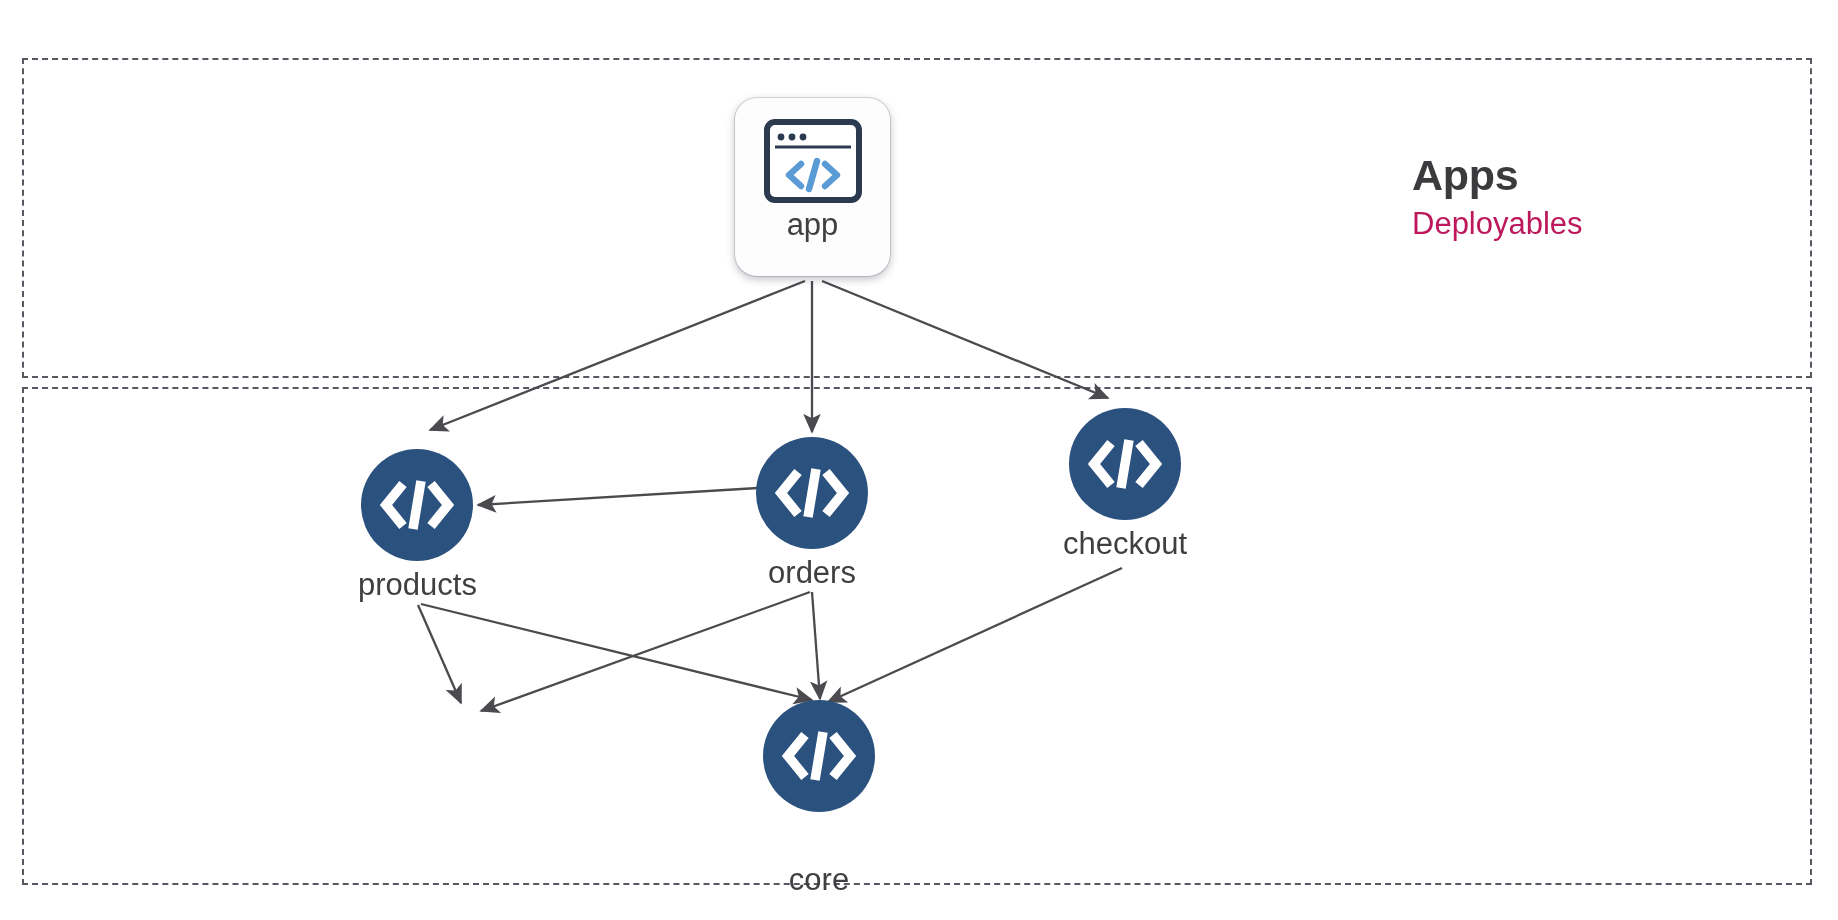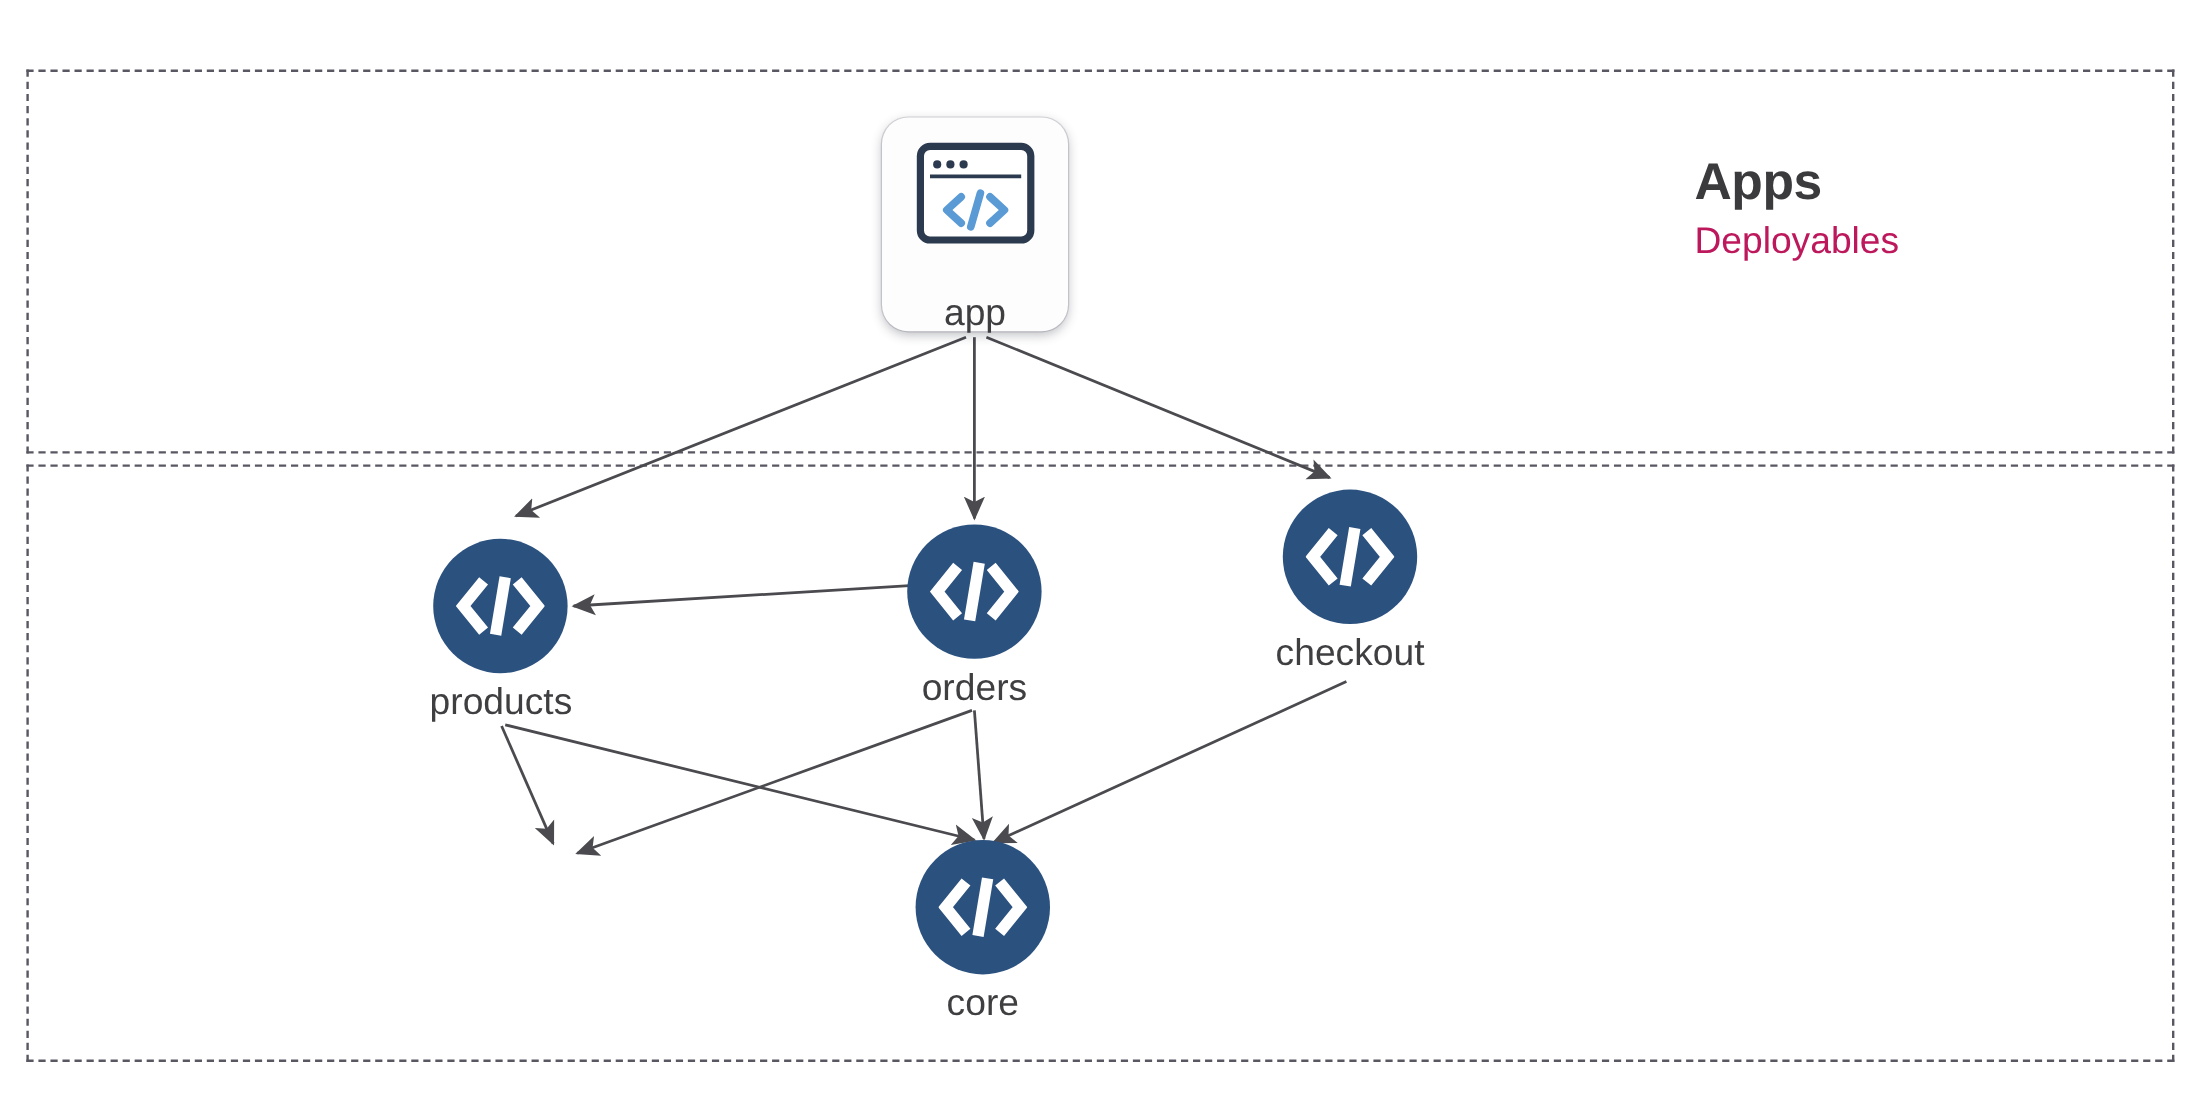--- a/index.html
+++ b/index.html
@@ -39,20 +39,21 @@
     top: 387px;
     width: 1790px;
     height: 498px;
   }
 
   
   .zone-caption {
     position: absolute;
     color: #3f3f42;
     pointer-events: none;
+    margin-top: 23px;
   }
   .zone-caption .caption-title {
     font-size: 43px;
     font-weight: bold;
     letter-spacing: -0.3px;
     line-height: 1.05;
     color: #3b3b3e;
     display: block;
   }
   .zone-caption .caption-sub {
@@ -93,21 +94,21 @@
     top: 98px;
     width: 155px;
     height: 178px;
     background: #fdfdfd;
     border-radius: 22px;
     box-shadow: 0 3px 9px rgba(40,44,60,0.30),
                 0 0 0 1px rgba(190,190,198,0.55);
     display: flex;
     flex-direction: column;
     align-items: center;
-    justify-content: space-between;
+    justify-content: flex-start;
     box-sizing: border-box;
     padding-top: 20px;
   }
   .browser-glyph {
     width: 100px;
     height: 86px;
     display: block;
   }
   #app-label {
     font-size: 31px;
@@ -231,21 +232,21 @@
           <polyline points="23,6 6,27 23,48"></polyline>
           <polyline points="51,6 68,27 51,48"></polyline>
           <line x1="41" y1="3" x2="33" y2="51"></line>
         </g>
       </svg>
     </div>
     <div class="lib-label">checkout</div>
   </div>
 
 
-  <div class="lib-node" style="left:763px; top:700px;">
+  <div class="lib-node" style="left:763px; top:700px;gap:44px;">
     <div class="lib-circle" style="width:112px;height:112px;">
       <svg width="74" height="54" viewBox="0 0 74 54">
         <g stroke="#ffffff" stroke-width="9.5" fill="none" stroke-linecap="butt" stroke-linejoin="miter">
           <polyline points="23,6 6,27 23,48"></polyline>
           <polyline points="51,6 68,27 51,48"></polyline>
           <line x1="41" y1="3" x2="33" y2="51"></line>
         </g>
       </svg>
     </div>
     <div class="lib-label">core</div>

